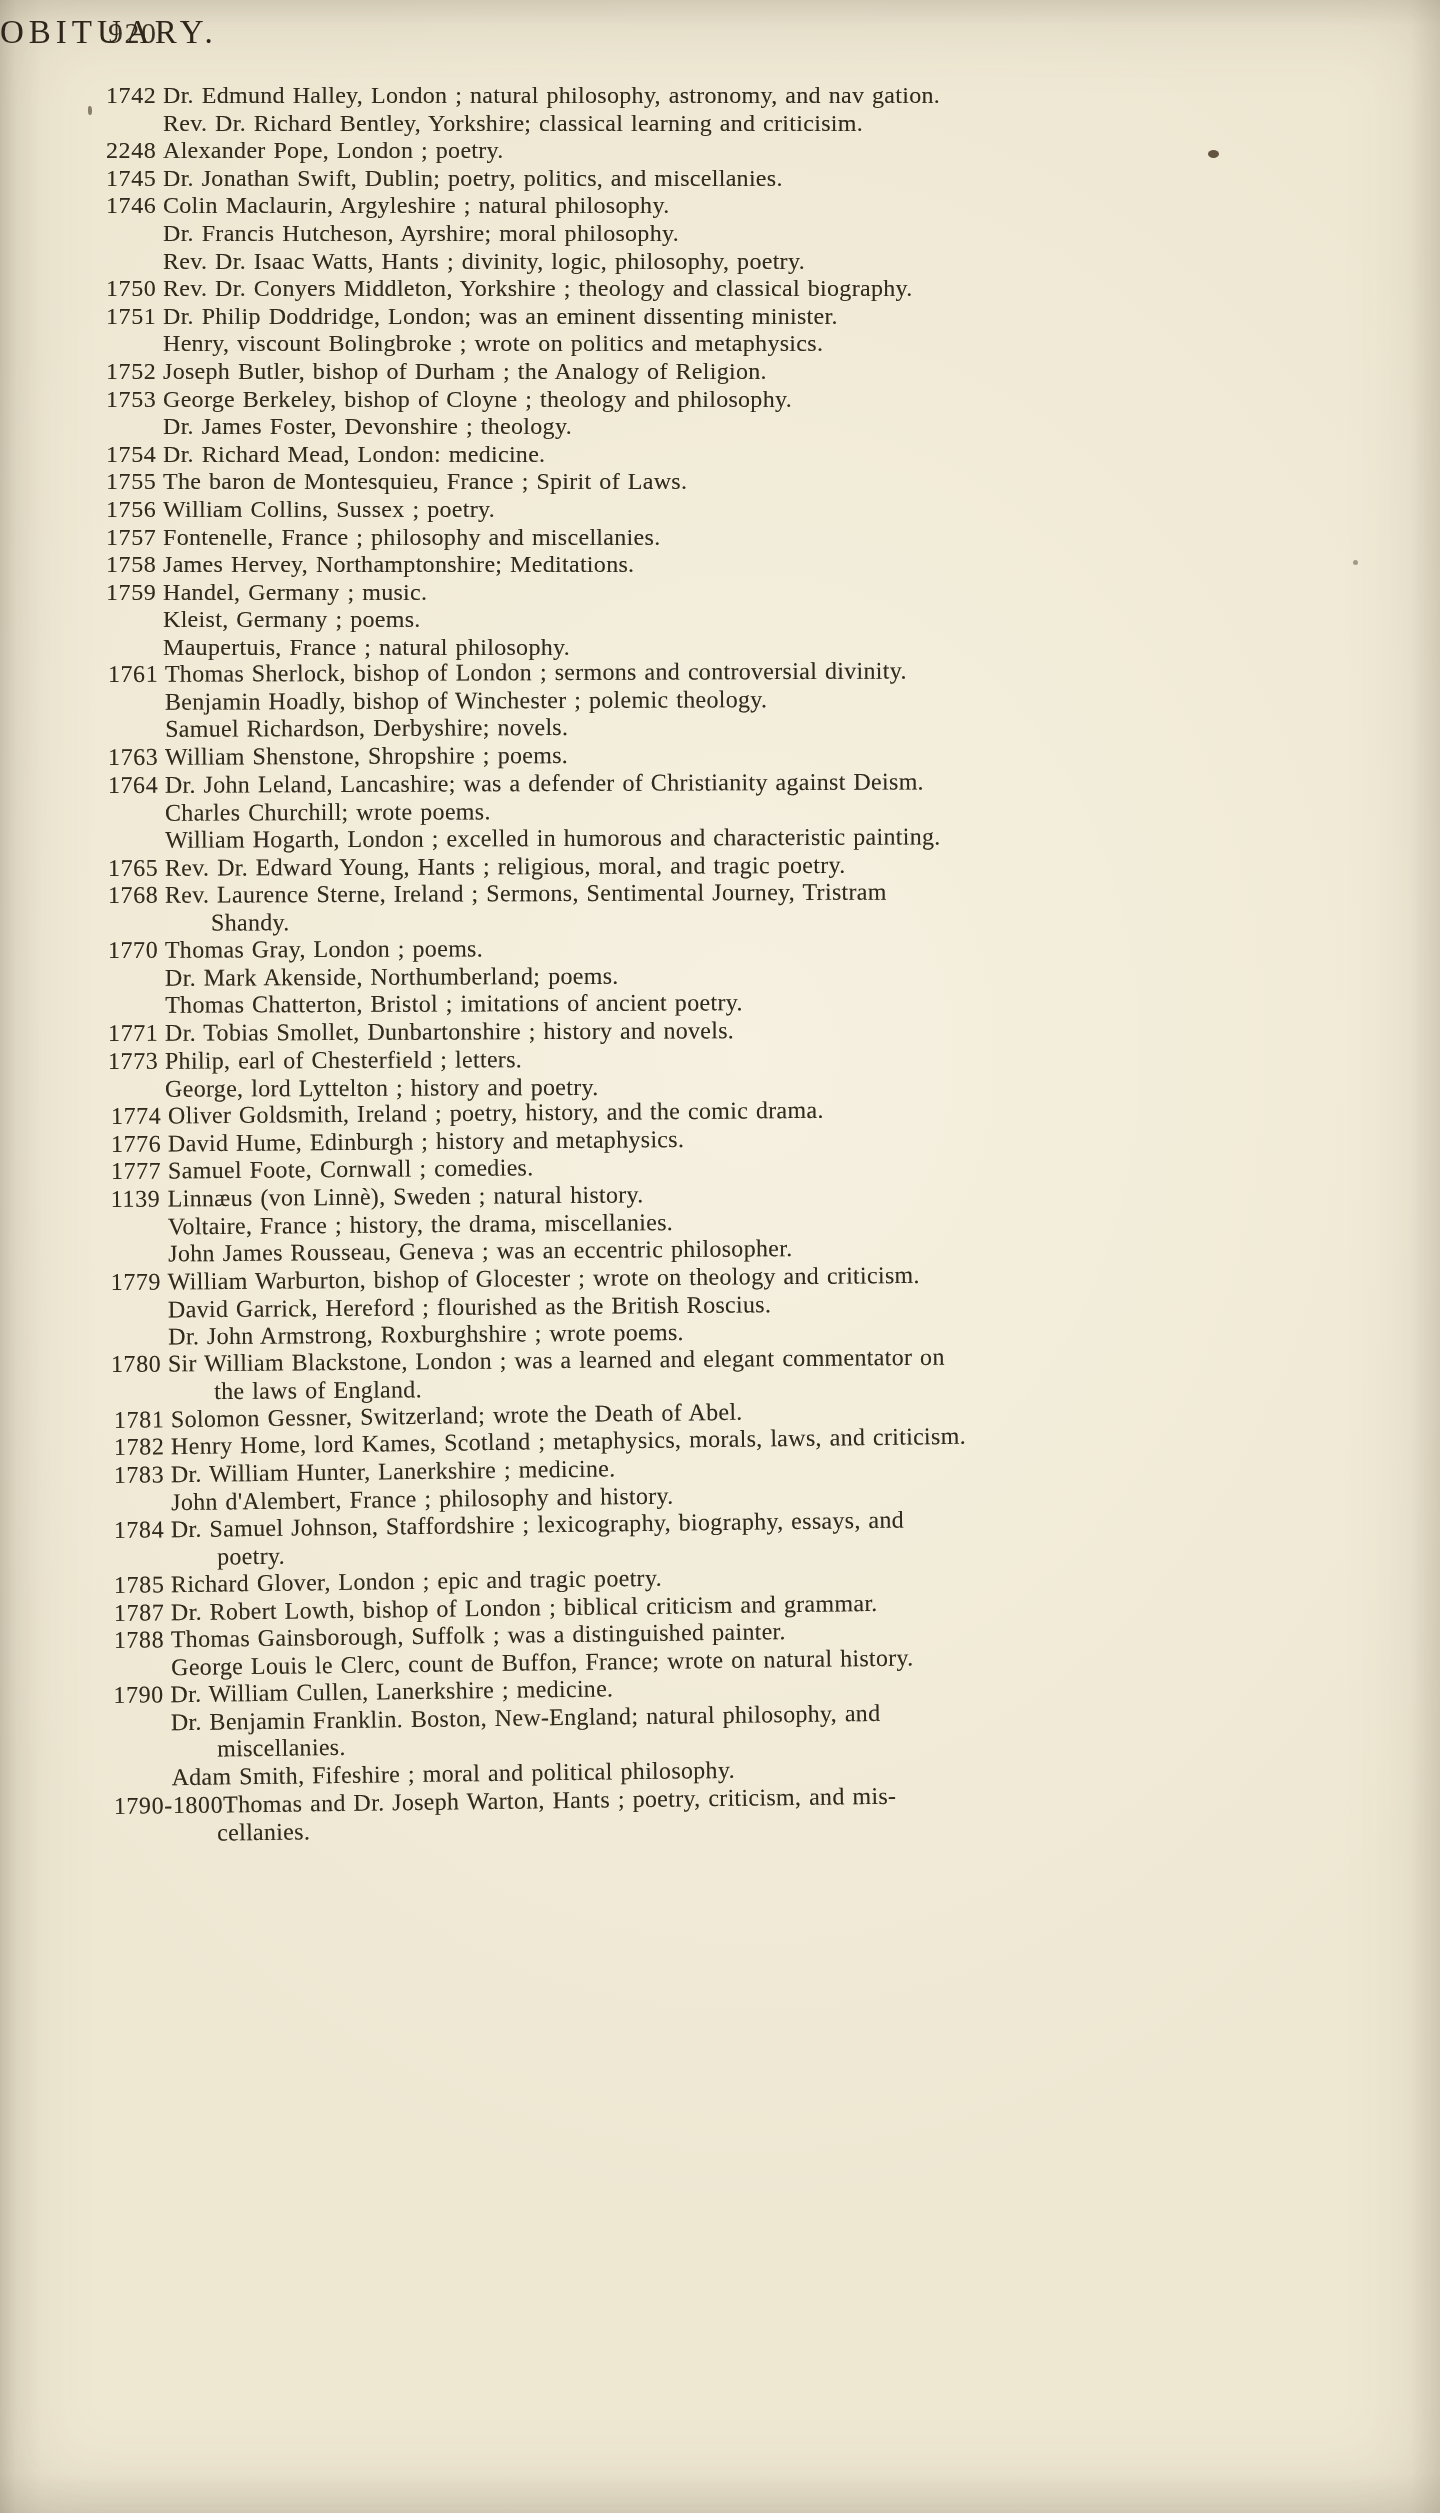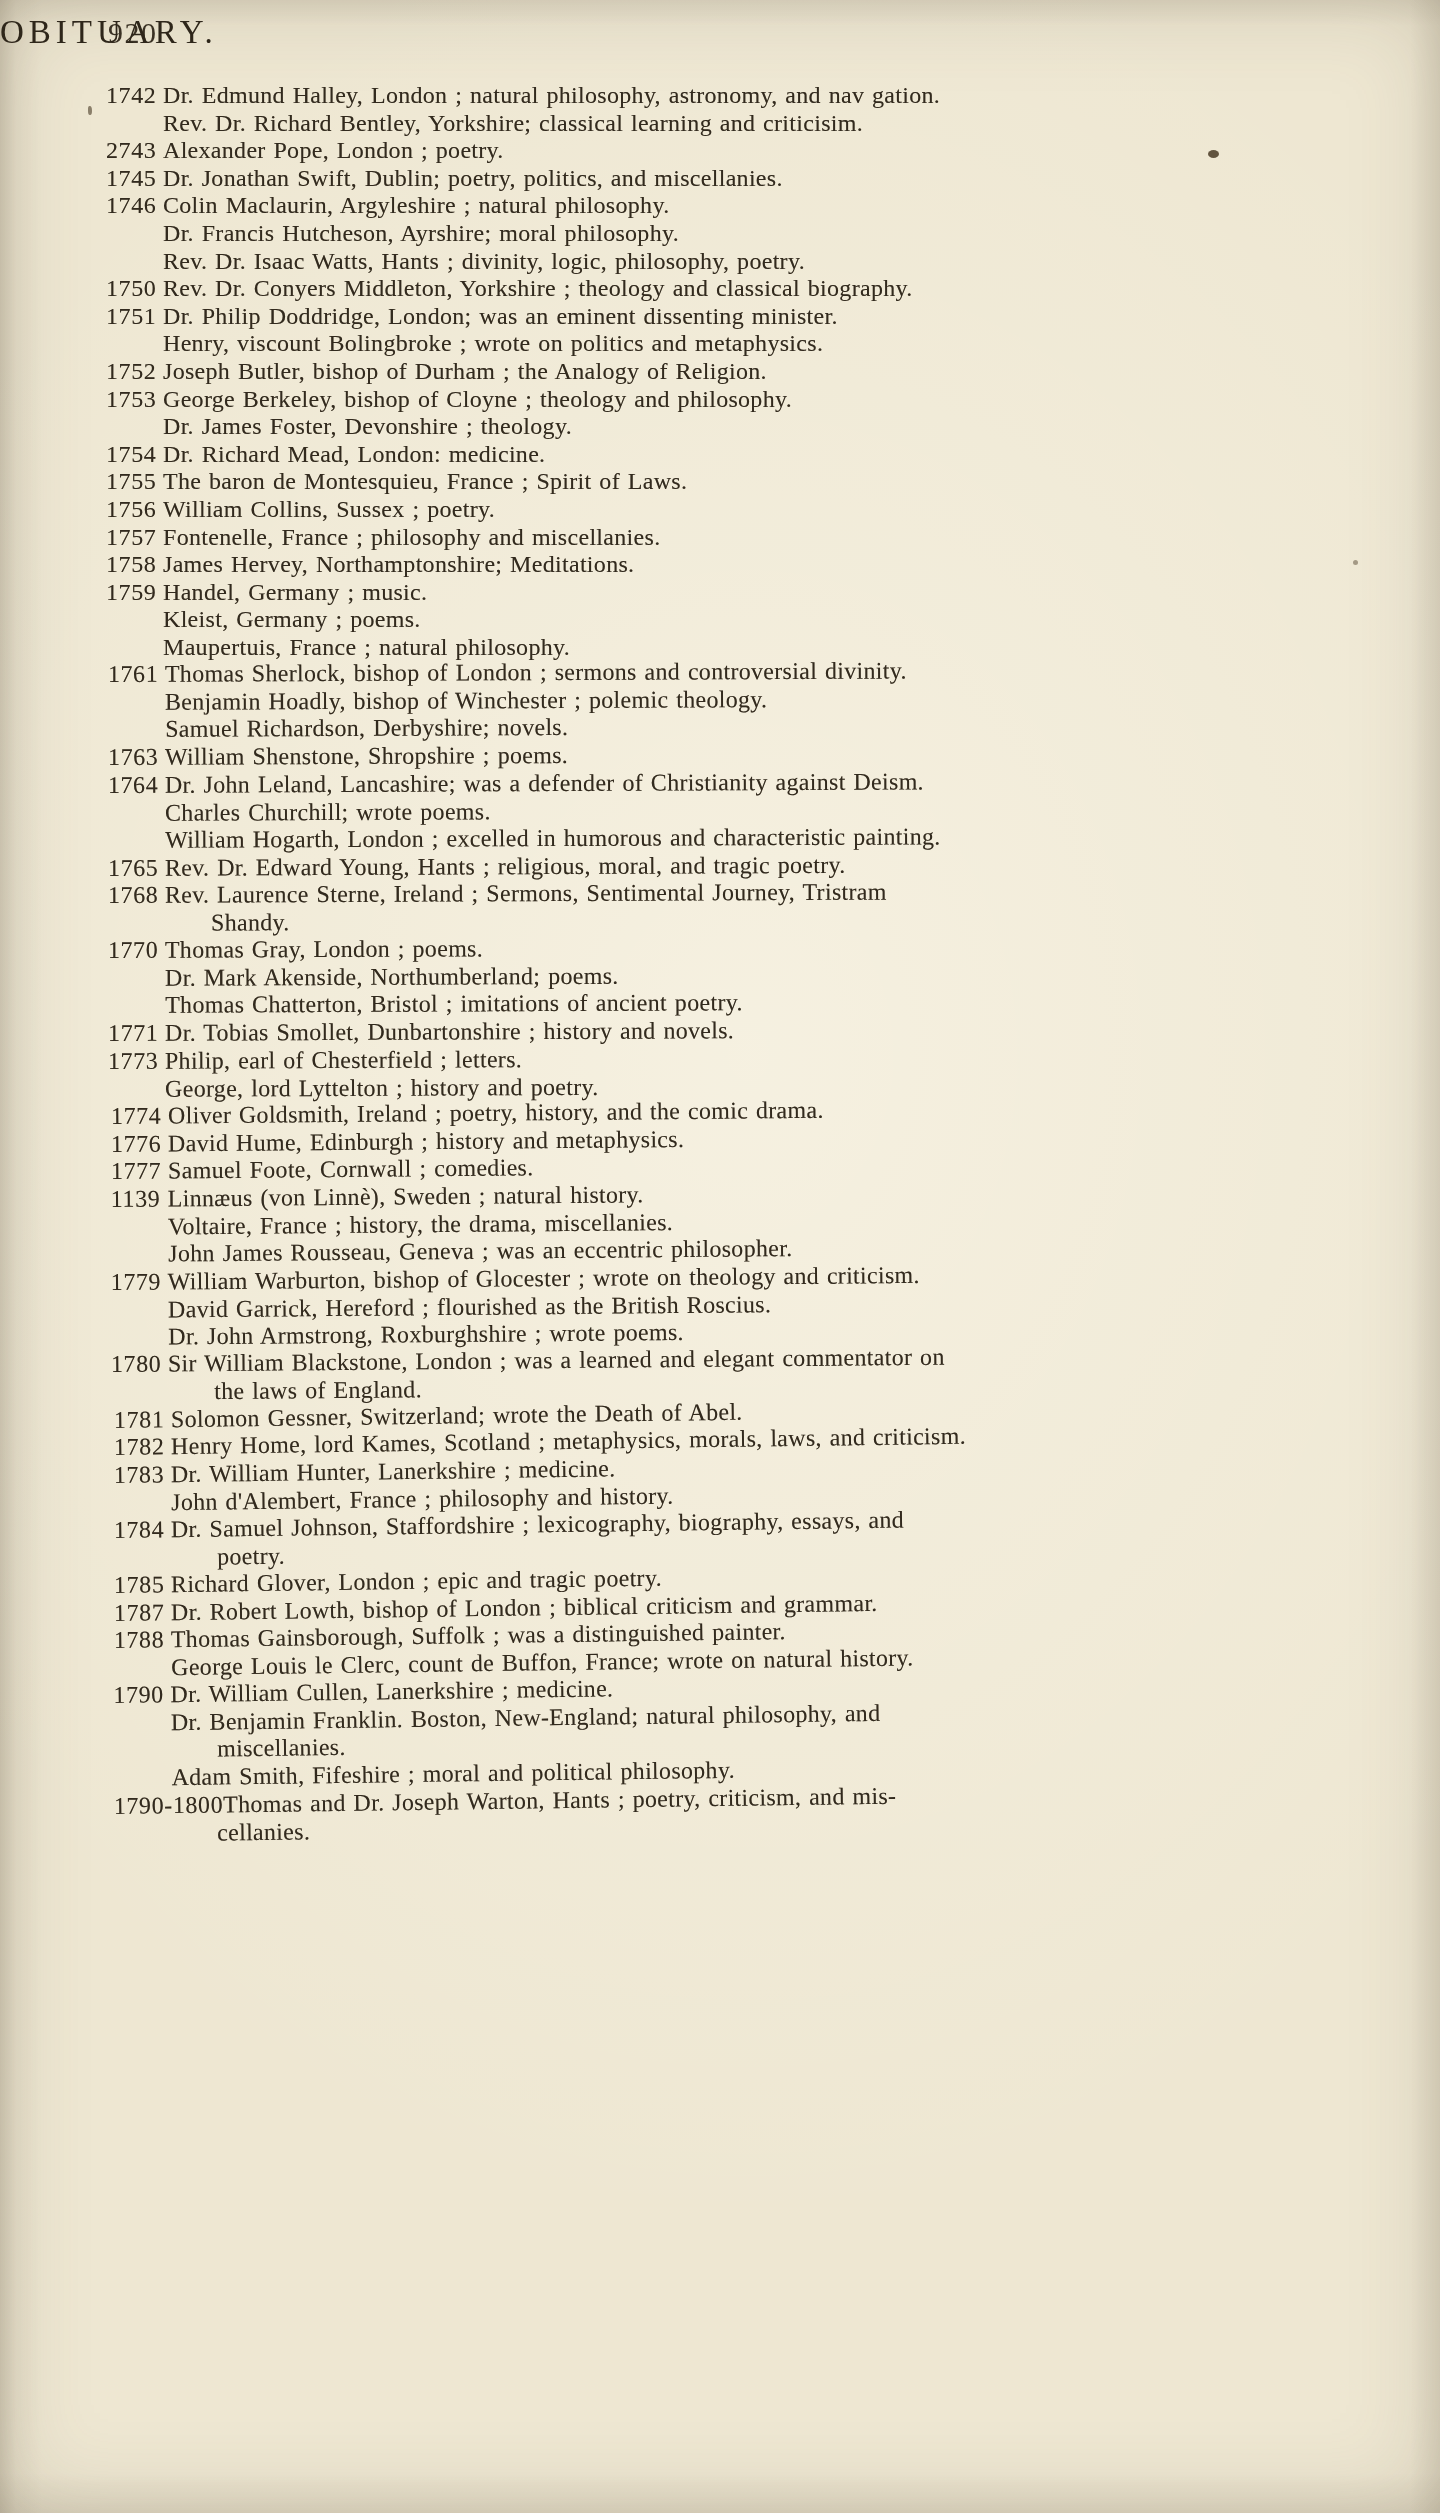--- a/index.html
+++ b/index.html
@@ -70,21 +70,21 @@
           <span class="year">1742</span>
           <span class="text">Dr. Edmund Halley, London ; natural philosophy, astronomy, and nav gation.</span>
         </div>
         <div class="line">
           <span class="year"></span>
           <span class="text">Rev. Dr. Richard Bentley, Yorkshire; classical learning and criticisim.</span>
         </div>
       </div>
       <div class="entry">
         <div class="line">
-          <span class="year">2743</span>
+          <span class="year">2248</span>
           <span class="text">Alexander Pope, London ; poetry.</span>
         </div>
       </div>
       <div class="entry">
         <div class="line">
           <span class="year">1745</span>
           <span class="text">Dr. Jonathan Swift, Dublin; poetry, politics, and miscellanies.</span>
         </div>
       </div>
       <div class="entry">

